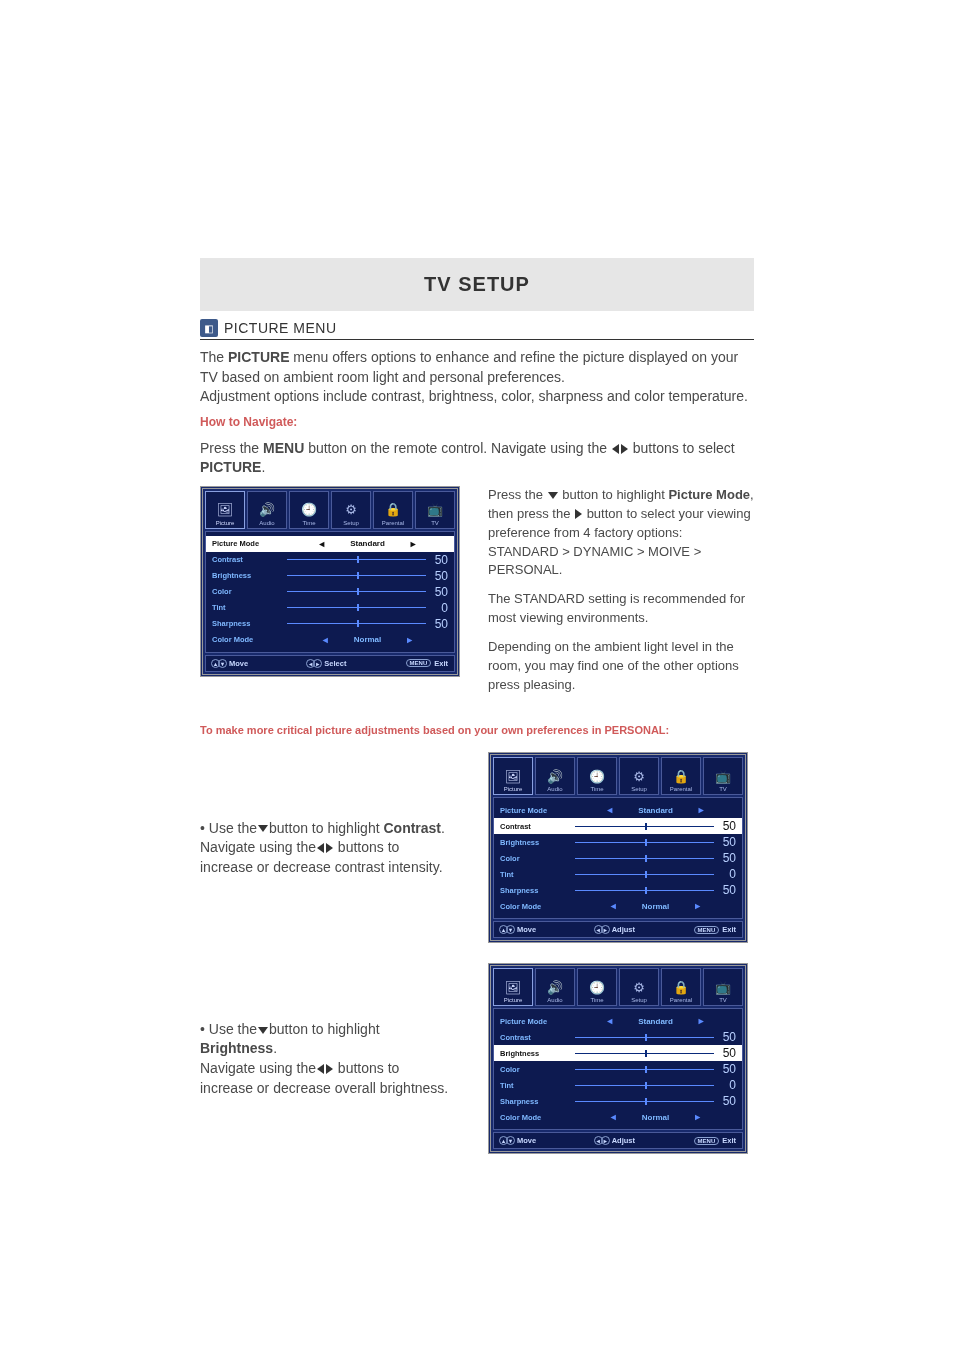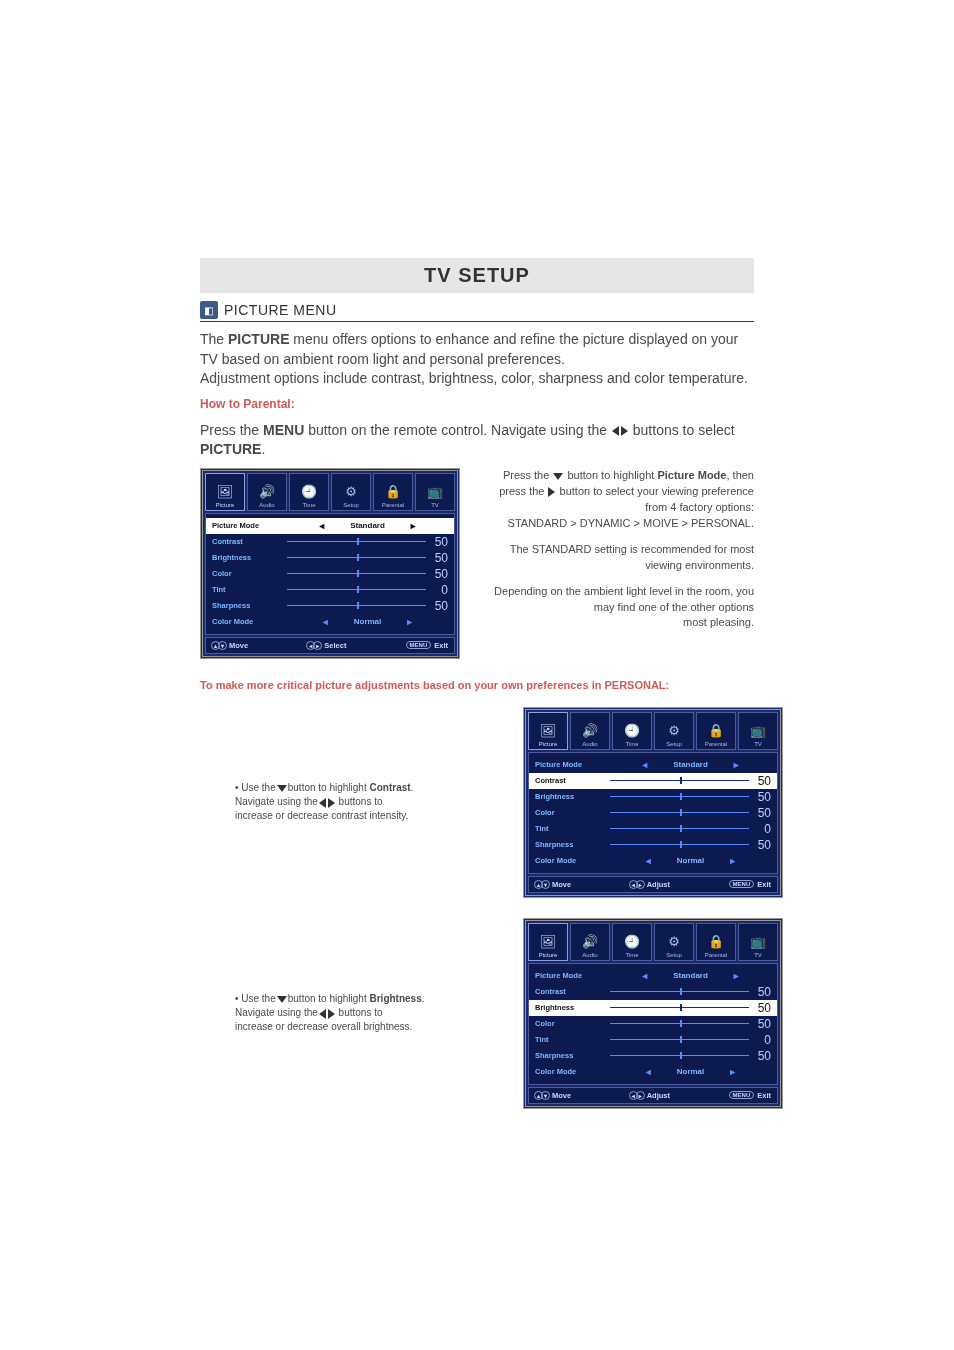--- a/index.html
+++ b/index.html
@@ -1,32 +1,32 @@
 <!DOCTYPE html>
 <html><head>
 <meta charset="utf-8">
 <style>
   * { box-sizing: border-box; margin: 0; padding: 0; }
   body { width: 954px; height: 1350px; background: #fff; font-family: Arial, Helvetica, sans-serif; color: #4a4a4a; position: relative; }
   .page { position: absolute; left: 200px; top: 258px; width: 554px; }
-  .title-bar { background: #e6e6e6; padding: 6px 0; text-align: center; font-size: 20px; font-weight: bold; letter-spacing: 1px; color: #333; margin-bottom: 8px; }
+  .title-bar { background: #e6e6e6; padding: 15px 0; text-align: center; font-size: 20px; font-weight: bold; letter-spacing: 1px; color: #333; margin-bottom: 8px; }
   .section-head { display: flex; align-items: center; border-bottom: 1px solid #333; padding-bottom: 2px; margin-bottom: 8px; }
   .sec-icon { width: 18px; height: 18px; background: #3e5a8a; border-radius: 2px; margin-right: 6px; display: inline-flex; align-items: center; justify-content: center; color: #fff; font-size: 10px; }
   .section-title { font-size: 14px; font-weight: normal; color: #333; letter-spacing: 0.5px; }
   .body-text { font-size: 14px; line-height: 1.4; margin-bottom: 8px; }
   .body-text b { font-weight: bold; }
   .howto { font-size: 12px; font-weight: bold; color: #d05a5a; margin: 6px 0 10px; }
   .tri-l, .tri-r, .tri-d { display: inline-block; width: 0; height: 0; vertical-align: middle; }
   .tri-l { border-top: 5px solid transparent; border-bottom: 5px solid transparent; border-right: 7px solid #333; margin: 0 1px; }
   .tri-r { border-top: 5px solid transparent; border-bottom: 5px solid transparent; border-left: 7px solid #333; margin: 0 1px; }
   .tri-d { border-left: 5px solid transparent; border-right: 5px solid transparent; border-top: 7px solid #333; margin: 0 1px; }
   .two-col { display: flex; gap: 28px; margin-bottom: 20px; }
   .left-col { flex: 0 0 260px; }
   .right-col { flex: 1; }
-  .right-text { font-size: 11px; line-height: 1.45; text-align: right; }
+  .right-text { font-size: 13px; line-height: 1.45; }
   .right-text p { margin-bottom: 10px; }
   .right-text b { font-weight: bold; }
   .critical { font-size: 11px; font-weight: bold; color: #d05a5a; margin: 14px 0 16px; }
   
   .osd { border: 3px double #999; background: #182a6c; width: 260px; font-size: 8px; color: #fff; }
   .osd-tabs { display: flex; background: #182a6c; padding: 2px; gap: 2px; }
   .tab { flex: 1; background: #0d1a50; border: 1px solid #4a5a9a; height: 38px; display: flex; flex-direction: column; align-items: center; justify-content: flex-end; color: #a8b8e8; font-size: 6px; padding-bottom: 2px; position: relative; }
   .tab.active { background: #0d1a50; border-color: #8aa0e0; color: #d0daff; }
   .tab .ticon { width: 16px; height: 16px; margin-bottom: 2px; display: flex; align-items: center; justify-content: center; font-size: 13px; }
   .osd-body { background: #0d1a50; border: 1px solid #4a5a9a; margin: 0 2px 2px; padding: 4px 6px; }
@@ -41,42 +41,42 @@
   .slider-line { height: 1px; background: #5a8aff; flex: 1; position: relative; }
   .slider-knob { position: absolute; top: -3px; width: 2px; height: 7px; background: #5a8aff; }
   .center-val { flex: 1; display: flex; align-items: center; justify-content: center; gap: 24px; color: #7fb8ff; font-size: 8px; font-weight: bold; }
   .center-val .arr { color: #5a8aff; font-size: 9px; }
   .osd-row.hl .center-val, .osd-row.hl .center-val .arr { color: #111; }
   .osd-footer { background: #0d1a50; border: 1px solid #4a5a9a; margin: 0 2px 2px; padding: 3px 6px; display: flex; align-items: center; justify-content: space-between; color: #c8d8ff; font-size: 7.5px; font-weight: bold; }
   .foot-item { display: inline-flex; align-items: center; gap: 3px; }
   .btnpill { border: 1px solid #8aa0d0; border-radius: 6px; padding: 0 3px; font-size: 6px; }
   .circ { display: inline-flex; }
   .circ span { width: 9px; height: 9px; border: 1px solid #8aa0d0; border-radius: 50%; display: inline-flex; align-items: center; justify-content: center; font-size: 6px; color: #c8d8ff; margin: 0 -1px; }
-  .bullet-block { font-size: 10px; line-height: 1.4; margin-left: 35px; }
+  .bullet-block { font-size: 14px; line-height: 1.4; }
   .bullet-block b { font-weight: bold; }
   .page-num { text-align: center; font-size: 12px; font-weight: bold; color: #333; margin-top: 24px; }
 </style>
 </head>
 <body>
 
 <div class="page">
 
   <div class="title-bar">TV SETUP</div>
 
   <div class="section-head">
     <span class="sec-icon">◧</span>
     <span class="section-title">PICTURE MENU</span>
   </div>
 
   <div class="body-text">
     <span>The </span><b>PICTURE</b><span> menu offers options to enhance and refine the picture displayed on your TV based on ambient room light and personal preferences.</span><br>
     <span>Adjustment options include contrast, brightness, color, sharpness and color temperature.</span>
   </div>
 
-  <div class="howto">How to Parental:</div>
+  <div class="howto">How to Navigate:</div>
 
   <div class="body-text">
     <span>Press the </span><b>MENU</b><span> button on the remote control. Navigate using the</span>
     <span class="tri-l"></span><span class="tri-r"></span>
     <span>buttons to select </span><b>PICTURE</b><span>.</span>
   </div>
 
   <div class="two-col">
     <div class="left-col">
       <div class="osd">
@@ -184,21 +184,21 @@
     </div>
     <div class="right-col right-text">
       <p>
         <span>Press the</span>
         <span class="tri-d"></span>
         <span>button to highlight </span><b>Picture Mode</b><span>, then press the</span>
         <span class="tri-r"></span><span> button to select your viewing preference from 4 factory options:</span><br>
         <span>STANDARD &gt; DYNAMIC &gt; MOIVE &gt; PERSONAL.</span>
       </p>
       <p>The STANDARD setting is recommended for most viewing environments.</p>
-      <p><span>Depending on the ambient light level in the room, you may find one of the other options</span><br><span>most pleasing.</span></p>
+      <p><span>Depending on the ambient light level in the room, you may find one of the other options</span><br><span>press pleasing.</span></p>
     </div>
   </div>
 
   <div class="critical">To make more critical picture adjustments based on your own preferences in PERSONAL:</div>
 
   <div class="two-col" style="align-items:center;">
     <div class="left-col bullet-block">
       <span>• Use the</span><span class="tri-d"></span><span>button to highlight </span><b>Contrast</b><span>.</span><br>
       <span>Navigate using the</span><span class="tri-l"></span><span class="tri-r"></span><span> buttons to</span><br>
       <span> increase or decrease contrast intensity.</span>

